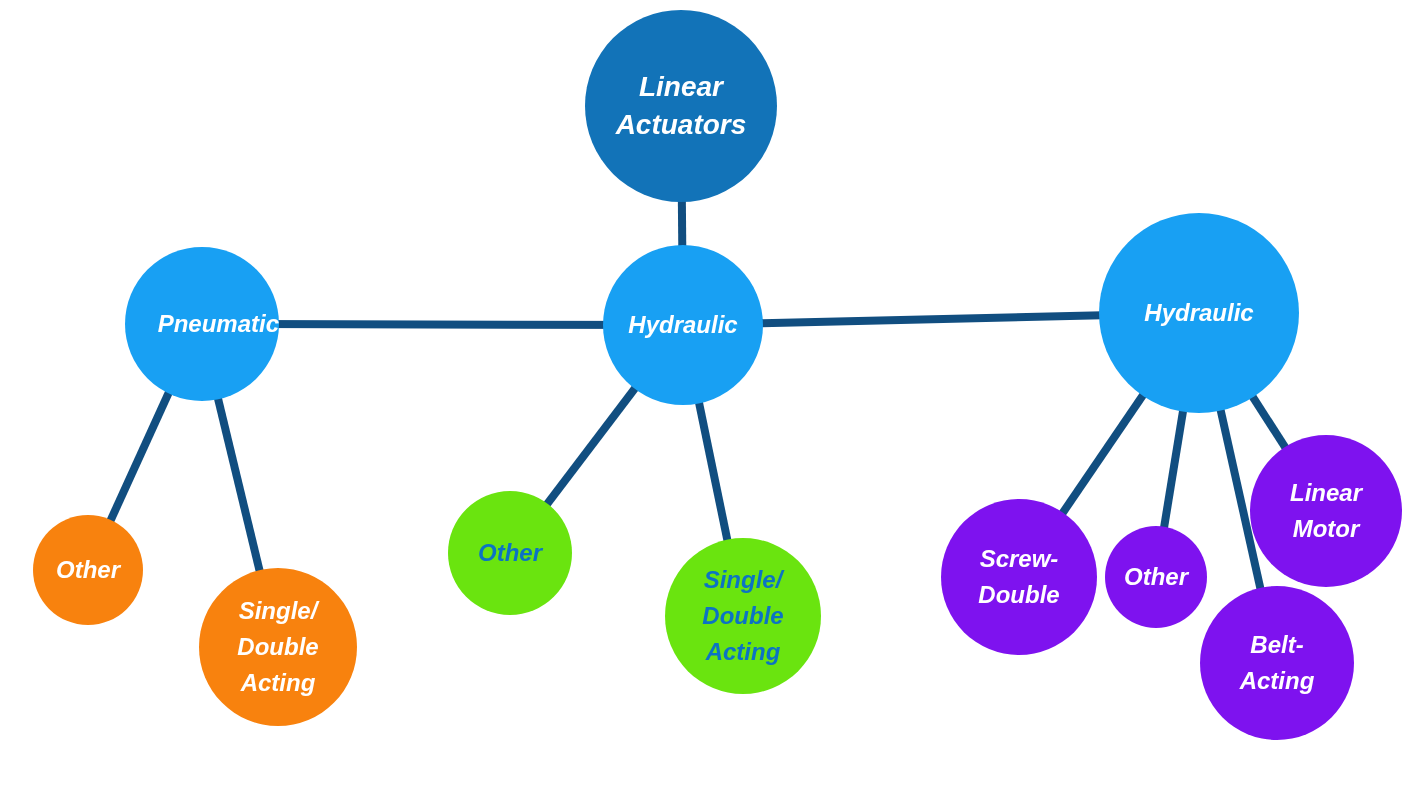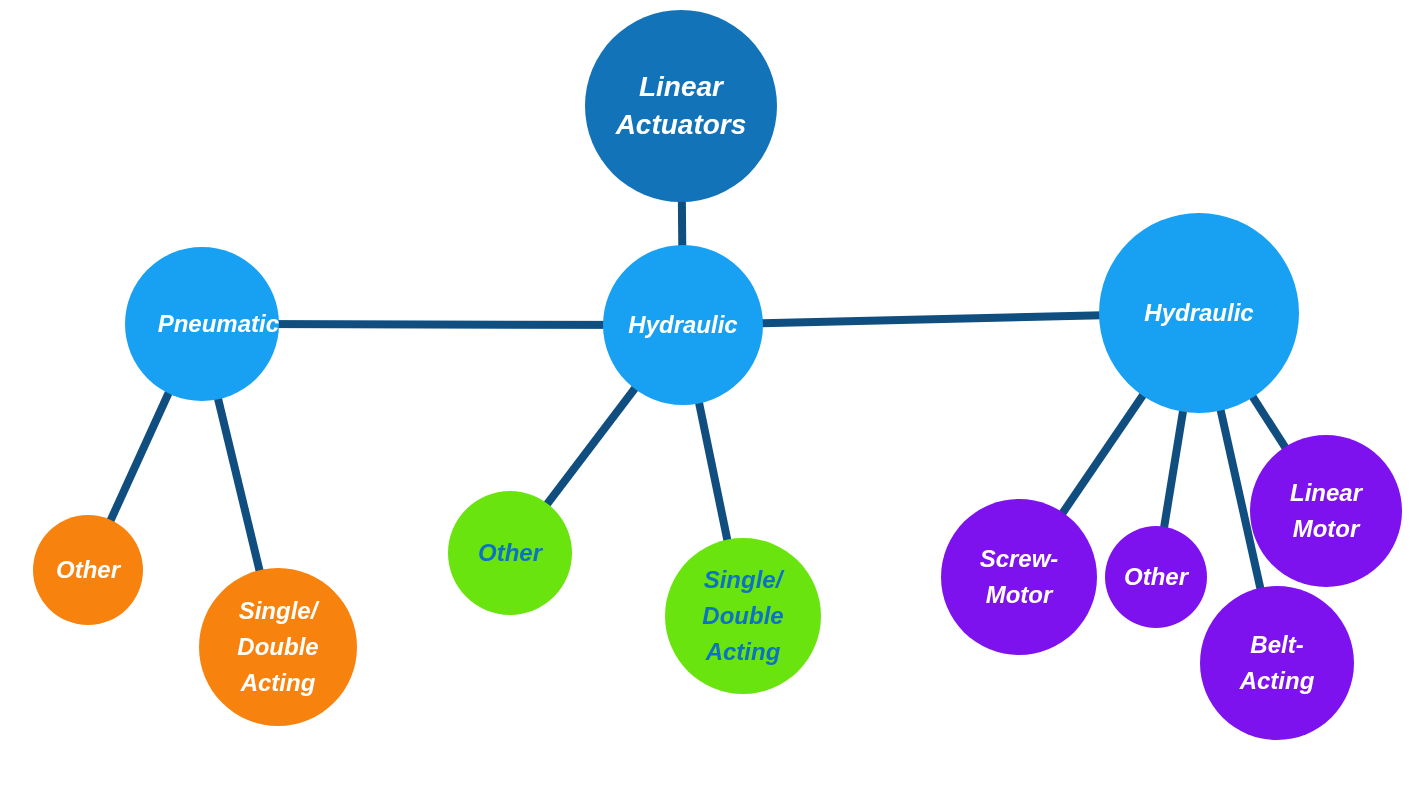--- a/index.html
+++ b/index.html
@@ -101,21 +101,21 @@
   </div>
 
   <div class="node green" style="left:665px; top:538px; width:156px; height:156px;">
     <span class="label">Single/
 Double
 Acting</span>
   </div>
 
   <div class="node purple" style="left:941px; top:499px; width:156px; height:156px;">
     <span class="label">Screw-
-Motor</span>
+Double</span>
   </div>
 
   <div class="node purple" style="left:1105px; top:526px; width:102px; height:102px;">
     <span class="label">Other</span>
   </div>
 
   <div class="node purple" style="left:1200px; top:586px; width:154px; height:154px;">
     <span class="label">Belt-
 Acting</span>
   </div>

